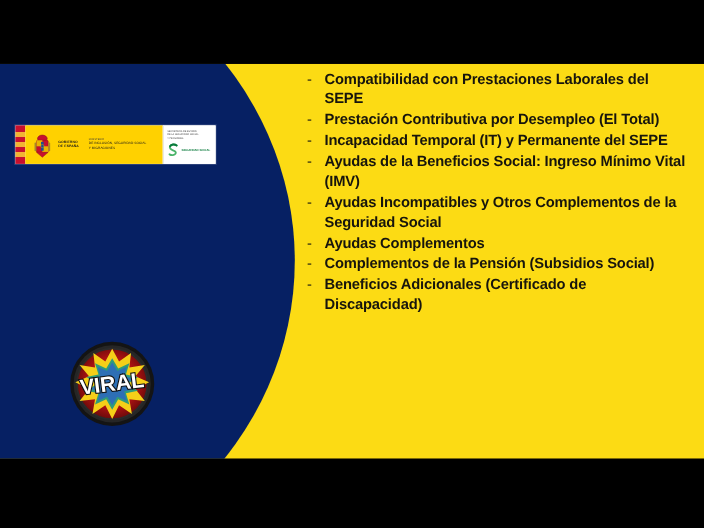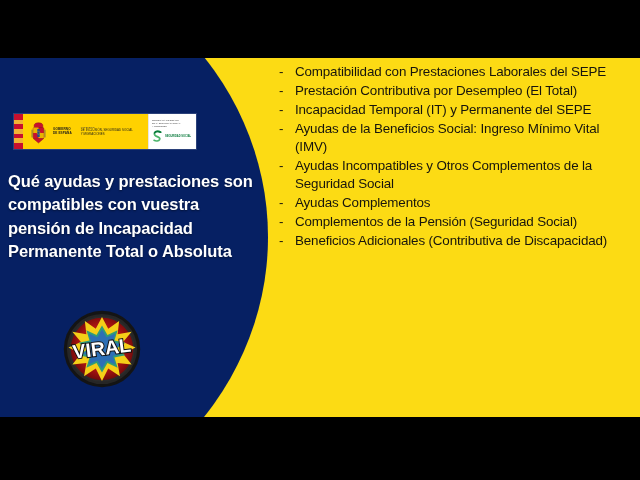--- a/index.html
+++ b/index.html
@@ -205,20 +205,21 @@
   }
   .bullet-dash {
     flex: 0 0 auto;
     width: 16px;
     color: #17150d;
     font-size: 13.4px;
     line-height: 1.345;
   }
   .bullet-text {
     flex: 1 1 auto;
+    font-weight: bold;
   }
 </style>
 </head>
 <body>
 
 <div id="screen">
 
   <div class="bar" id="bar-top"></div>
 
   <div id="slide">
@@ -262,21 +263,20 @@
         <div id="ss-logo-row">
           <svg id="ss-mark" viewBox="0 0 11 14">
             <path d="M8.6 2.2 C6.8 0.9 3.6 1 2.6 2.9 C1.7 4.7 3.4 5.9 5.2 6.6 C7.1 7.3 8.4 8.2 7.6 9.7 C6.8 11.2 3.9 11.4 2.1 10.3" fill="none" stroke="#4bb46a" stroke-width="1.7" stroke-linecap="round"></path>
             <path d="M8.6 2.2 C6.8 0.9 3.6 1 2.6 2.9" fill="none" stroke="#0a7a3c" stroke-width="1.7" stroke-linecap="round"></path>
           </svg>
           <span id="ss-name">SEGURIDAD SOCIAL</span>
         </div>
       </div>
     </div>
 
-    <div id="slide-title">Qué ayudas y prestaciones son compatibles con vuestra pensión de Incapacidad Permanente Total o Absoluta</div>
 
     <svg id="viral-logo" viewBox="0 0 100 100">
       <defs>
         <radialGradient id="ringGrad" cx="50%" cy="48%" r="52%">
           <stop offset="0%" stop-color="#d6201c"></stop>
           <stop offset="62%" stop-color="#b81414"></stop>
           <stop offset="100%" stop-color="#6d0a0a"></stop>
         </radialGradient>
       </defs>
       <circle cx="50" cy="50" r="49" fill="#141414"></circle>
@@ -314,25 +314,25 @@
       <li class="bullet-item">
         <span class="bullet-dash">-</span>
         <span class="bullet-text">Ayudas Incompatibles y Otros Complementos de la Seguridad Social</span>
       </li>
       <li class="bullet-item">
         <span class="bullet-dash">-</span>
         <span class="bullet-text">Ayudas Complementos</span>
       </li>
       <li class="bullet-item">
         <span class="bullet-dash">-</span>
-        <span class="bullet-text">Complementos de la Pensión (Seguridad Social)</span>
-      </li>
-      <li class="bullet-item">
-        <span class="bullet-dash">-</span>
-        <span class="bullet-text">Beneficios Adicionales (Contributiva de Discapacidad)</span>
+        <span class="bullet-text">Complementos de la Pensión (Subsidios Social)</span>
+      </li>
+      <li class="bullet-item">
+        <span class="bullet-dash">-</span>
+        <span class="bullet-text">Beneficios Adicionales (Certificado de Discapacidad)</span>
       </li>
     </ul>
 
   </div>
 
   <div class="bar" id="bar-bottom"></div>
 
 </div>
 
 </body></html>

